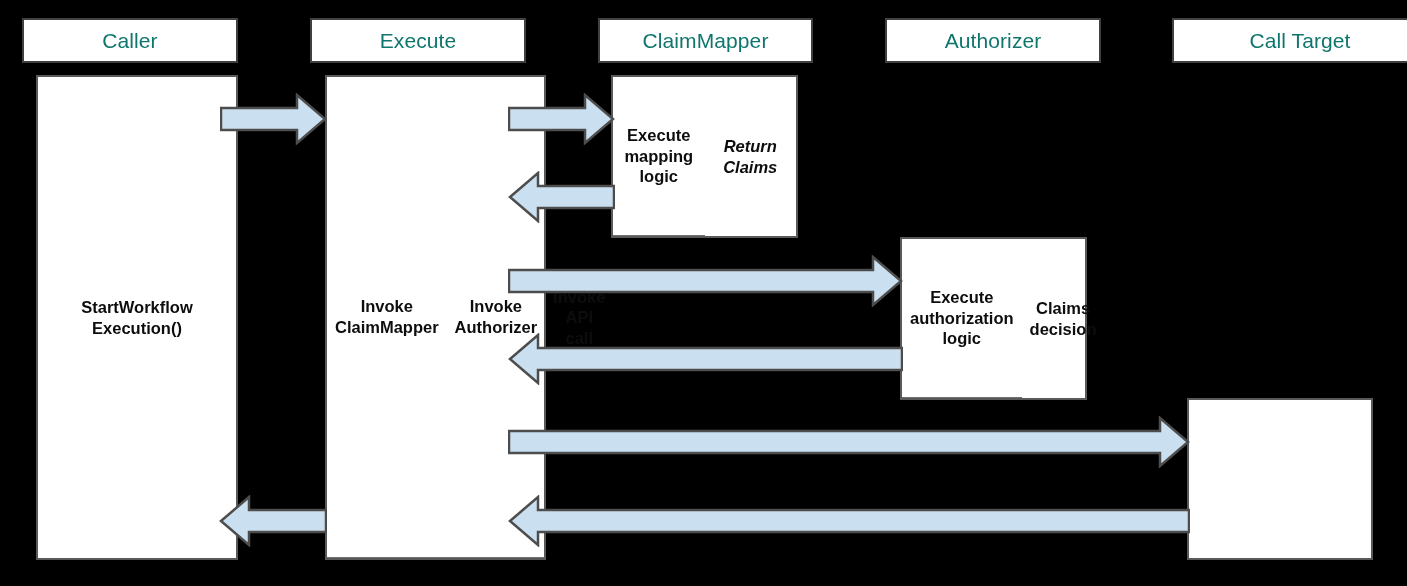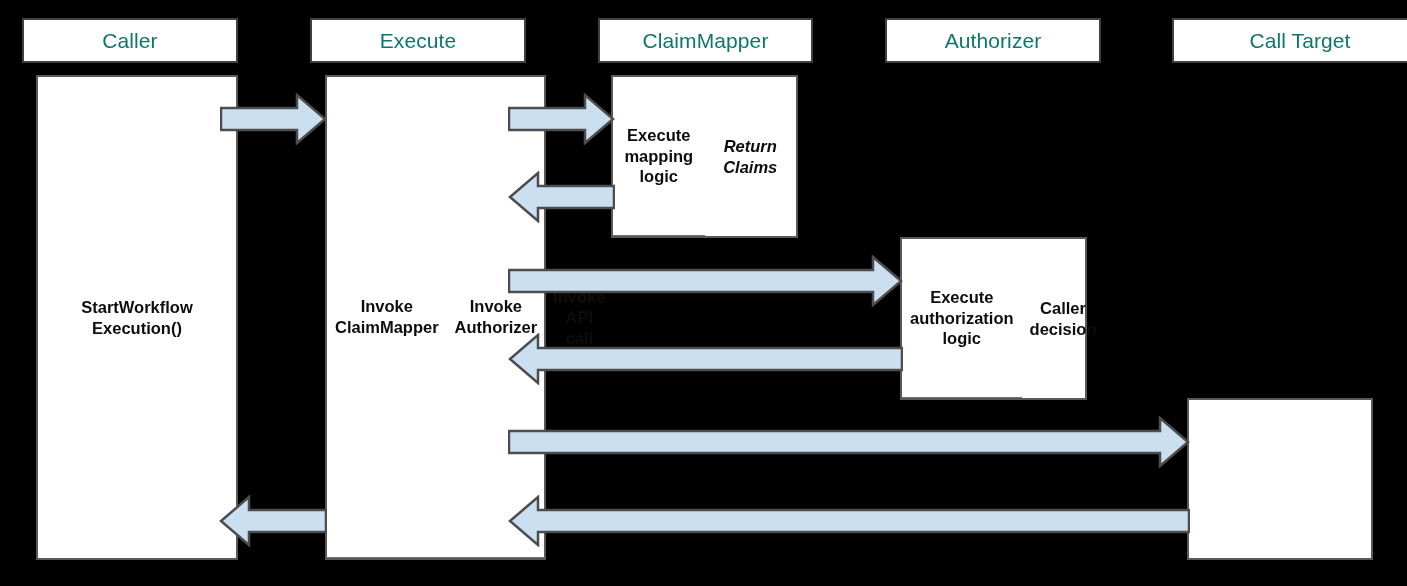--- a/index.html
+++ b/index.html
@@ -110,21 +110,21 @@
   <div class="lifeline-bar" style="left:611px; top:75px; width:187px; height:163px;">
     <div class="lifeline-cell" style="white-space:pre-line;">Execute
 mapping logic</div>
     <div class="lifeline-cell" style="white-space:pre-line;font-style:italic;">Return Claims</div>
   </div>
 
   <div class="lifeline-bar" style="left:900px; top:237px; width:187px; height:163px;">
     <div class="lifeline-cell" style="white-space:pre-line;">Execute
 authorization
 logic</div>
-    <div class="lifeline-cell" style="white-space:pre-line;">Caller decision</div>
+    <div class="lifeline-cell" style="white-space:pre-line;">Claims decision</div>
   </div>
 
   <div class="lifeline-bar" style="left:1187px; top:398px; width:186px; height:162px;">
   </div>
 
   <div class="arrow" style="left:220px; top:93px;">
     <svg width="107" height="52" viewBox="0 0 107 52">
       <polygon points="1,15 77,15 77,2 105,26 77,50 77,37 1,37" fill="#cadff0" stroke="#4d4d4d" stroke-width="2.5" stroke-linejoin="miter"></polygon>
     </svg>
   </div>

